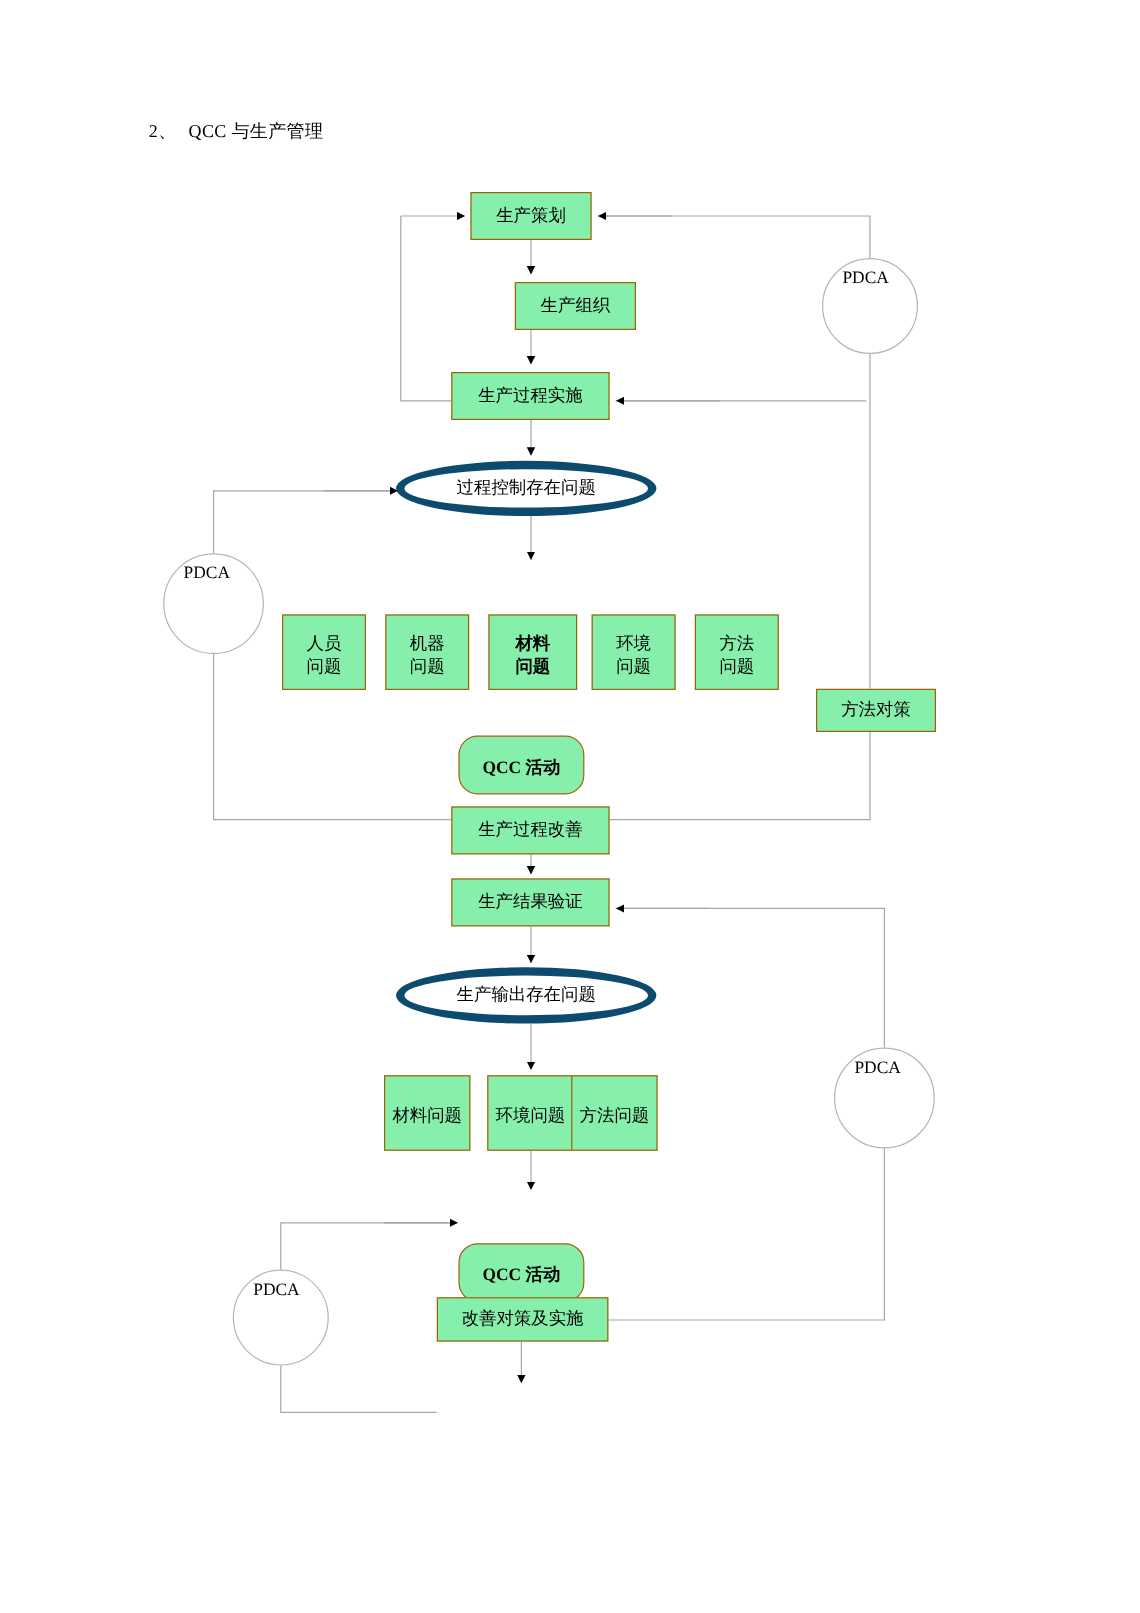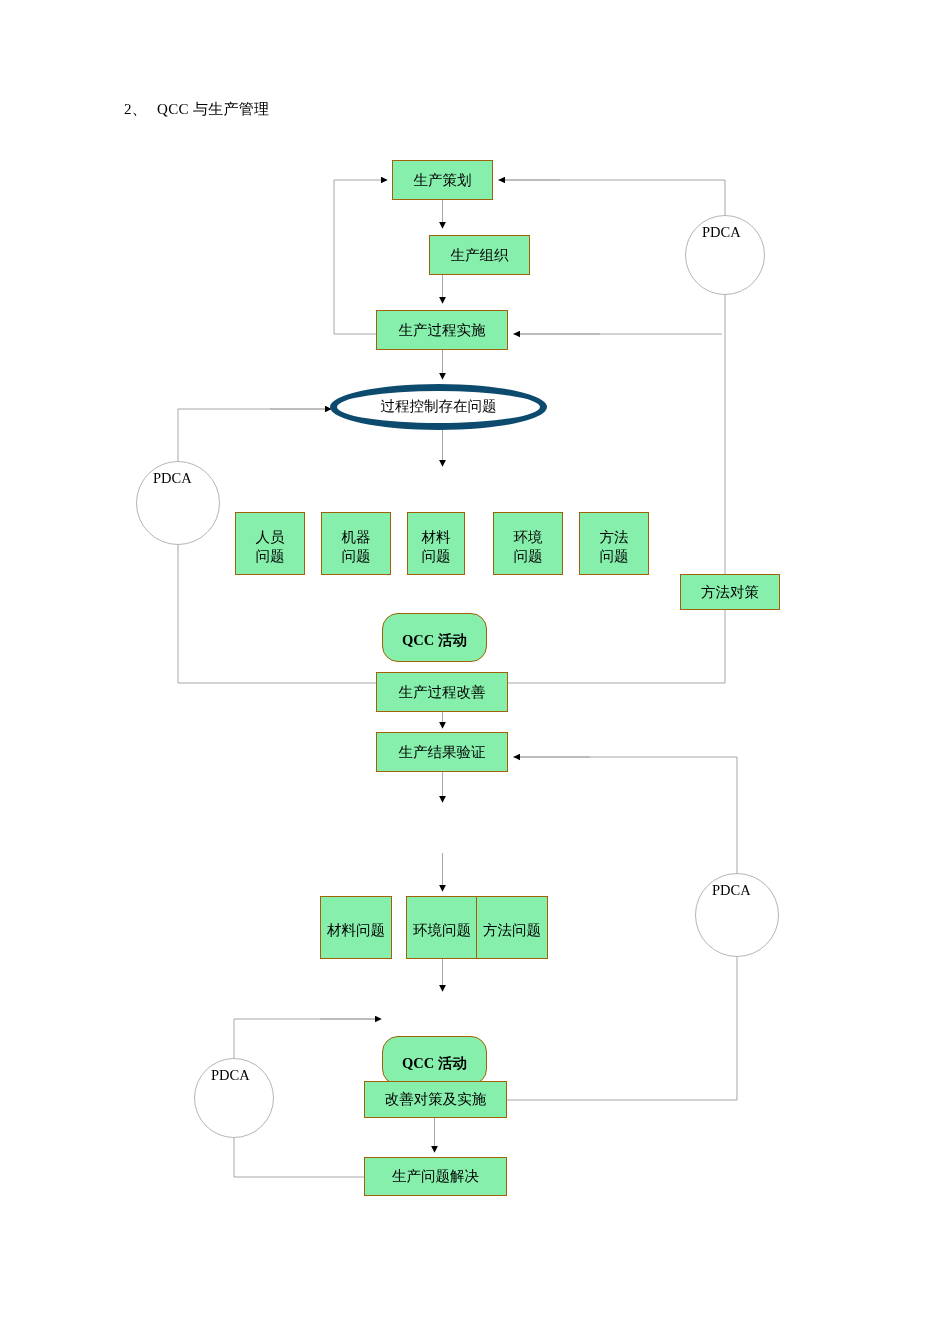--- a/index.html
+++ b/index.html
@@ -189,21 +189,21 @@
   </div>
 
   <div class="node toptext" style="left:235px; top:472px; width:70px; height:63px; white-space:pre-line;">
     <span>人员
 问题</span>
   </div>
   <div class="node toptext" style="left:321px; top:472px; width:70px; height:63px; white-space:pre-line;">
     <span>机器
 问题</span>
   </div>
-  <div class="node toptext" style="left:407px; top:472px; width:58px; height:63px; white-space:pre-line;">
+  <div class="node toptext" style="left:407px; top:472px; width:74px; height:63px; white-space:pre-line;font-weight:bold;">
     <span>材料
 问题</span>
   </div>
   <div class="node toptext" style="left:493px; top:472px; width:70px; height:63px; white-space:pre-line;">
     <span>环境
 问题</span>
   </div>
   <div class="node toptext" style="left:579px; top:472px; width:70px; height:63px; white-space:pre-line;">
     <span>方法
 问题</span>
@@ -218,42 +218,42 @@
   </div>
 
   <div class="node center" style="left:376px; top:672px; width:132px; height:40px;">
     <span>生产过程改善</span>
   </div>
 
   <div class="node center" style="left:376px; top:732px; width:132px; height:40px;">
     <span>生产结果验证</span>
   </div>
 
+  <div class="ellipse-node" style="left:330px; top:806px; width:217px; height:47px;">
+    <span>生产输出存在问题</span>
+  </div>
 
   <div class="node lefttext" style="left:320px; top:896px; width:72px; height:63px;">
     <span>材料问题</span>
   </div>
   <div class="node lefttext" style="left:406px; top:896px; width:72px; height:63px;">
     <span>环境问题</span>
   </div>
   <div class="node lefttext" style="left:476px; top:896px; width:72px; height:63px;">
     <span>方法问题</span>
   </div>
 
   <div class="node rounded toptext" style="left:382px; top:996px; width:105px; height:49px;">
     <span>QCC 活动</span>
   </div>
 
   <div class="node center" style="left:364px; top:1081px; width:143px; height:37px;">
     <span>改善对策及实施</span>
   </div>
 
-  <div class="node center" style="left:364px; top:1157px; width:143px; height:39px;">
-    <span>生产问题解决</span>
-  </div>
 
   <div class="circle-node" style="left:685px; top:215px; width:80px; height:80px;">
     <span class="lbl">PDCA</span>
   </div>
 
   <div class="circle-node" style="left:136px; top:461px; width:84px; height:84px;">
     <span class="lbl">PDCA</span>
   </div>
 
   <div class="circle-node" style="left:695px; top:873px; width:84px; height:84px;">

